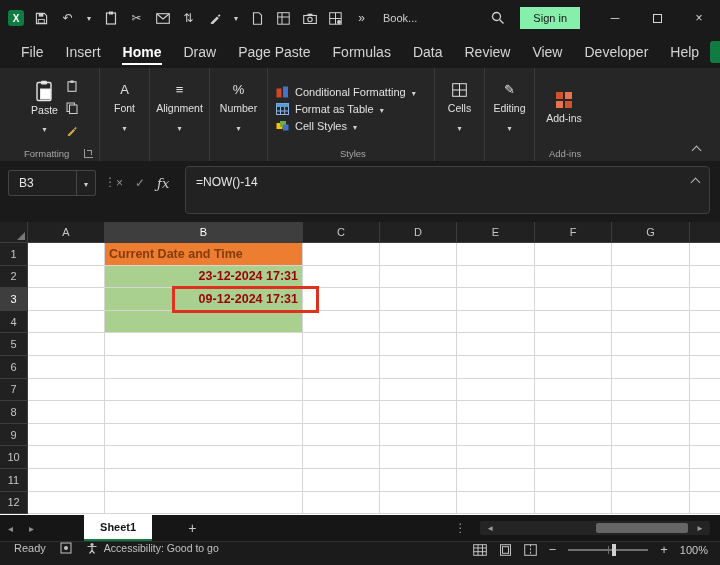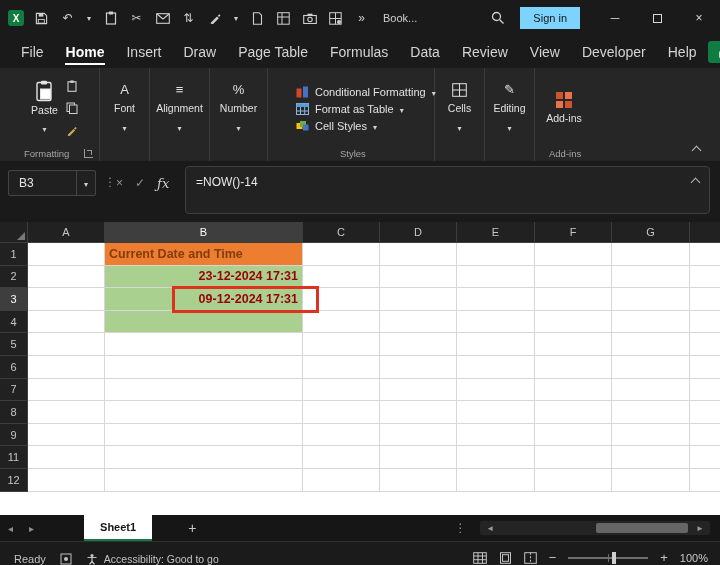--- a/index.html
+++ b/index.html
@@ -11,21 +11,21 @@
   .titlebar { height:36px; background:#1a1a1a; display:flex; align-items:center; color:#d8d8d8; }
   .tb-icons { display:flex; align-items:center; gap:9px; padding-left:8px; }
   .tbi { width:17px; height:17px; display:flex; align-items:center; justify-content:center;
          font-size:12px; color:#d0d0d0; }
   .tbi.small { width:8px; font-size:8px; }
   .logo { width:16px; height:16px; background:#107C41; border-radius:3px; color:#fff;
           font-weight:bold; font-size:10px; display:flex; align-items:center; justify-content:center; }
   .book-label { font-size:11px; color:#cfcfcf; margin-left:4px; white-space:nowrap; }
   .tb-right { margin-left:auto; display:flex; align-items:center; }
   .search-wrap { margin-right:14px; }
-  .signin { background:#7dd3fc; color:#141414; font-size:11px; padding:5px 13px; border:none;
+  .signin { background:#86efac; color:#141414; font-size:11px; padding:5px 13px; border:none;
             margin-right:14px; cursor:pointer; }
   .win-btn { width:42px; height:36px; display:flex; align-items:center; justify-content:center;
              font-size:12px; color:#d8d8d8; }
   .maxbox { width:9px; height:9px; border:1px solid #d8d8d8; display:block; }
 
   
   .menubar { height:32px; background:#1a1a1a; display:flex; align-items:center; padding-left:10px; }
   .menu-item { color:#d4d4d4; font-size:14px; padding:0 11px; height:32px; display:flex;
                align-items:center; position:relative; white-space:nowrap; }
   .menu-item.active { color:#ffffff; font-weight:bold; }
@@ -44,21 +44,21 @@
   .p-label { font-size:10.5px; }
   .mini-col { display:flex; flex-direction:column; gap:8px; align-items:center; }
   .mini { font-size:11px; color:#d0d0d0; display:flex; align-items:center; justify-content:center;
           width:16px; height:14px; }
   .vcol { flex-direction:column; gap:3px; color:#e0e0e0; }
   .g-icon { font-size:13px; color:#e0e0e0; height:18px; display:flex; align-items:center; }
   .g-label { font-size:10.5px; }
   .w-font{width:50px;} .w-align{width:60px;} .w-num{width:58px;} .w-cells{width:50px;}
   .w-edit{width:50px;} .w-addins{width:58px; border-right:none;}
   .styles { width:167px; flex-direction:column; align-items:flex-start; gap:5px; padding:6px 8px 18px 8px; }
-  .style-row { display:flex; align-items:center; gap:6px; font-size:11px; color:#e2e2e2; white-space:nowrap;margin-left:20px; }
+  .style-row { display:flex; align-items:center; gap:6px; font-size:11px; color:#e2e2e2; white-space:nowrap; }
   .caret { display:inline-block; }
   .caret::after { content:"▾"; font-size:8px; color:#cfcfcf; }
   .group-strip { position:absolute; left:0; right:0; bottom:2px; height:13px; font-size:9.5px;
                  color:#a6a6a6; pointer-events:none; }
   .gs-label { position:absolute; bottom:0; }
   .launcher { position:absolute; bottom:1px; width:9px; height:9px; border-left:1px solid #9a9a9a;
               border-bottom:1px solid #9a9a9a; }
   .launcher::after { content:""; position:absolute; left:2px; bottom:2px; width:4px; height:4px;
               border-right:1px solid #9a9a9a; border-top:1px solid #9a9a9a; }
   .collapse-chev { position:absolute; right:20px; bottom:7px; width:7px; height:7px;
@@ -108,21 +108,21 @@
   .add-sheet { margin-left:36px; font-size:14px; color:#c8c8c8; }
   .sb-right { margin-left:auto; display:flex; align-items:center; gap:8px; padding-right:10px; }
   .sb-dots { color:#9a9a9a; font-size:12px; margin-right:6px; }
   .hscroll { display:flex; align-items:center; background:#242424; height:14px; border-radius:2px; }
   .hs-arrow { font-size:8px; color:#9a9a9a; padding:0 6px; }
   .hs-track { width:190px; height:14px; position:relative; background:#242424; }
   .hs-thumb { position:absolute; right:2px; top:2px; width:92px; height:10px; background:#666666; border-radius:2px; }
 
   
   .statusbar { position:absolute; top:541px; left:0; width:720px; height:24px; background:#1b1b1b;
-         border-top:1px solid #303030; display:flex; align-items:flex-end; color:#c2c2c2; font-size:11px; }
+         border-top:1px solid #303030; display:flex; align-items:flex-start; color:#c2c2c2; font-size:11px; }
   .sb-ready { padding-left:14px; }
   .sb-icon { margin-left:14px; display:flex; align-items:center; }
   .sb-acc-label { margin-left:6px; font-size:10.5px; }
   .st-right { margin-left:auto; display:flex; align-items:center; gap:12px; padding-right:12px; }
   .view-icon { display:flex; align-items:center; }
   .zoom-sym { font-size:13px; color:#c8c8c8; }
   .zoom-track { width:80px; height:2px; background:#6e6e6e; position:relative; }
   .zoom-notch { position:absolute; left:50%; top:-3px; width:1px; height:8px; background:#6e6e6e; }
   .zoom-thumb { position:absolute; left:55%; top:-5px; width:4px; height:12px; background:#cfcfcf; }
   .zoom-label { font-size:11px; color:#c8c8c8; }
@@ -204,24 +204,24 @@
       <span class="win-btn">─</span>
       <span class="win-btn">
           <span class="maxbox"></span>
         </span>
       <span class="win-btn">×</span>
     </div>
   </div>
 
   <div class="menubar">
     <span class="menu-item">File</span>
+    <span class="menu-item">Insert</span>
     <span class="menu-item active">Home</span>
-    <span class="menu-item">Insert</span>
     <span class="menu-item">Draw</span>
-    <span class="menu-item">Page Table</span>
+    <span class="menu-item">Page Paste</span>
     <span class="menu-item">Formulas</span>
     <span class="menu-item">Data</span>
     <span class="menu-item">Review</span>
     <span class="menu-item">View</span>
     <span class="menu-item">Developer</span>
     <span class="menu-item">Help</span>
     <button class="share-btn">
       <svg width="11" height="11" viewBox="0 0 12 12">
           <path d="M2 5 v6 h8 v-6" fill="none" stroke="#fff" stroke-width="1.2"></path>
           <path d="M6 7 V1 M3.5 3.2 L6 0.8 L8.5 3.2" fill="none" stroke="#fff" stroke-width="1.2"></path>
@@ -477,20 +477,31 @@
           <div class="gcell" style="width: 198px;"></div>
           <div class="gcell" style="width: 77px;"></div>
           <div class="gcell" style="width: 77px;"></div>
           <div class="gcell" style="width: 78px;"></div>
           <div class="gcell" style="width: 77px;"></div>
           <div class="gcell" style="width: 78px;"></div>
           <div class="gcell pad" style="width: 30px;"></div>
         </div>
         <div class="grow">
           <div class="ghc rowhdr" style="width: 28px;">9</div>
+          <div class="gcell" style="width: 77px;"></div>
+          <div class="gcell" style="width: 198px;"></div>
+          <div class="gcell" style="width: 77px;"></div>
+          <div class="gcell" style="width: 77px;"></div>
+          <div class="gcell" style="width: 78px;"></div>
+          <div class="gcell" style="width: 77px;"></div>
+          <div class="gcell" style="width: 78px;"></div>
+          <div class="gcell pad" style="width: 30px;"></div>
+        </div>
+        <div class="grow">
+          <div class="ghc rowhdr" style="width: 28px;">10</div>
           <div class="gcell" style="width: 77px;"></div>
           <div class="gcell" style="width: 198px;"></div>
           <div class="gcell" style="width: 77px;"></div>
           <div class="gcell" style="width: 77px;"></div>
           <div class="gcell" style="width: 78px;"></div>
           <div class="gcell" style="width: 77px;"></div>
           <div class="gcell" style="width: 78px;"></div>
           <div class="gcell pad" style="width: 30px;"></div>
         </div>
         <div class="grow">

